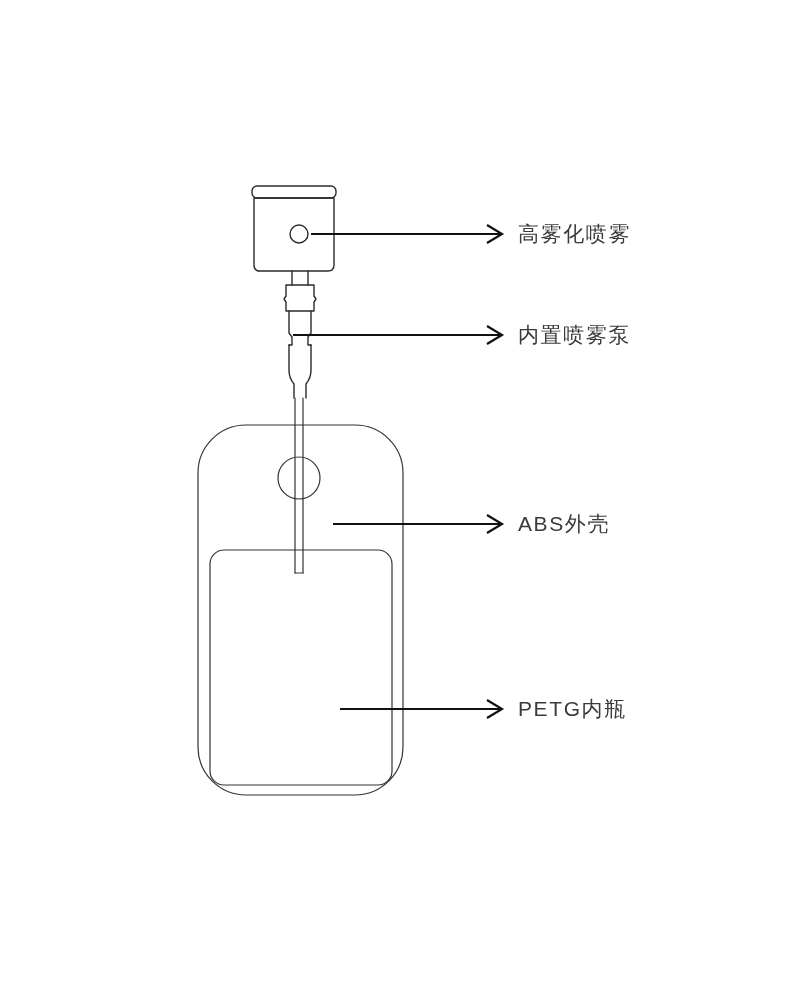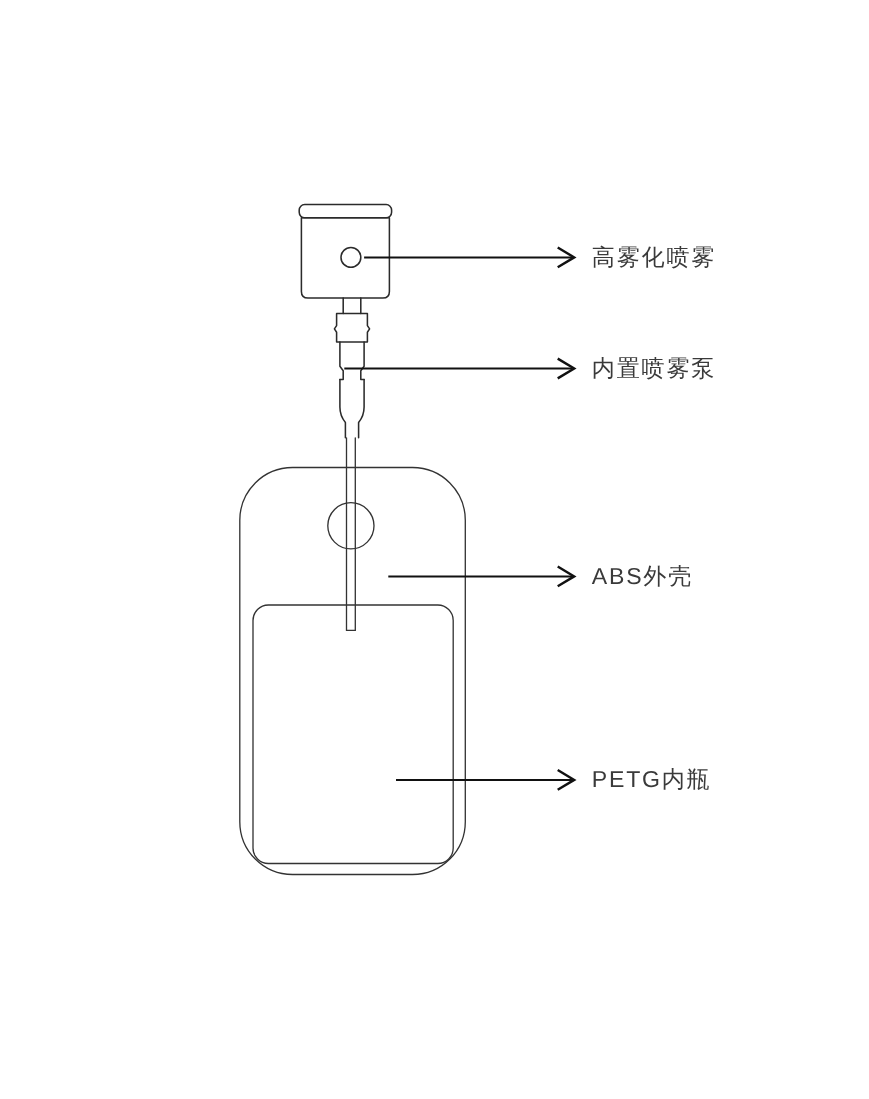--- a/index.html
+++ b/index.html
@@ -13,21 +13,20 @@
     font-family: "Liberation Sans", "DejaVu Sans", sans-serif;
     overflow: hidden;
     position: relative;
   }
   #diagram-root {
     position: absolute;
     left: 0;
     top: 0;
     width: 700px;
     height: 999px;
-    margin-left: 20px;
   }
   svg.diagram {
     display: block;
     width: 790px;
     height: 999px;
   }
   .part-stroke {
     fill: none;
     stroke: #2b2b2b;
     stroke-width: 1.4;

